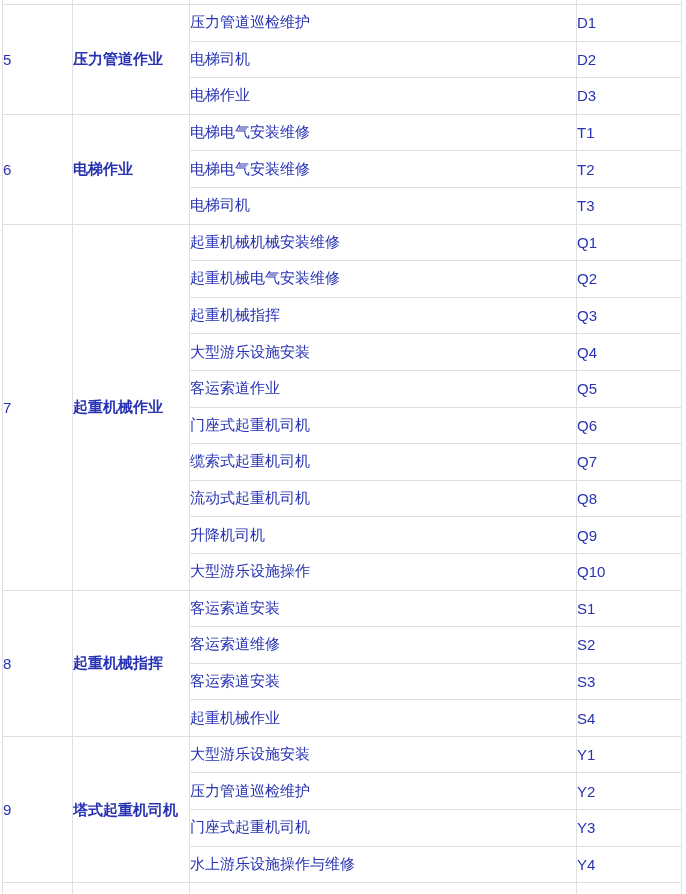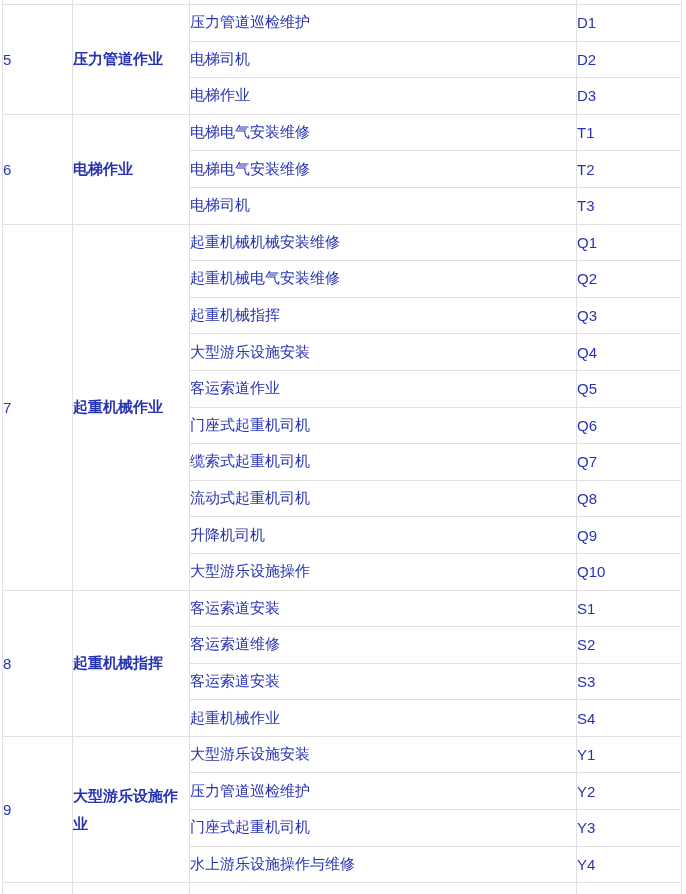--- a/index.html
+++ b/index.html
@@ -140,21 +140,21 @@
         <tr class="data-row">
           <td class="col-item">客运索道安装</td>
           <td class="col-code">S3</td>
         </tr>
         <tr class="data-row">
           <td class="col-item">起重机械作业</td>
           <td class="col-code">S4</td>
         </tr>
         <tr class="data-row">
           <td class="col-no" rowspan="4">9</td>
-          <td class="col-cat" rowspan="4">大型游乐设施作业</td>
+          <td class="col-cat" rowspan="4">塔式起重机司机</td>
           <td class="col-item">大型游乐设施安装</td>
           <td class="col-code">Y1</td>
         </tr>
         <tr class="data-row">
           <td class="col-item">压力管道巡检维护</td>
           <td class="col-code">Y2</td>
         </tr>
         <tr class="data-row">
           <td class="col-item">门座式起重机司机</td>
           <td class="col-code">Y3</td>

